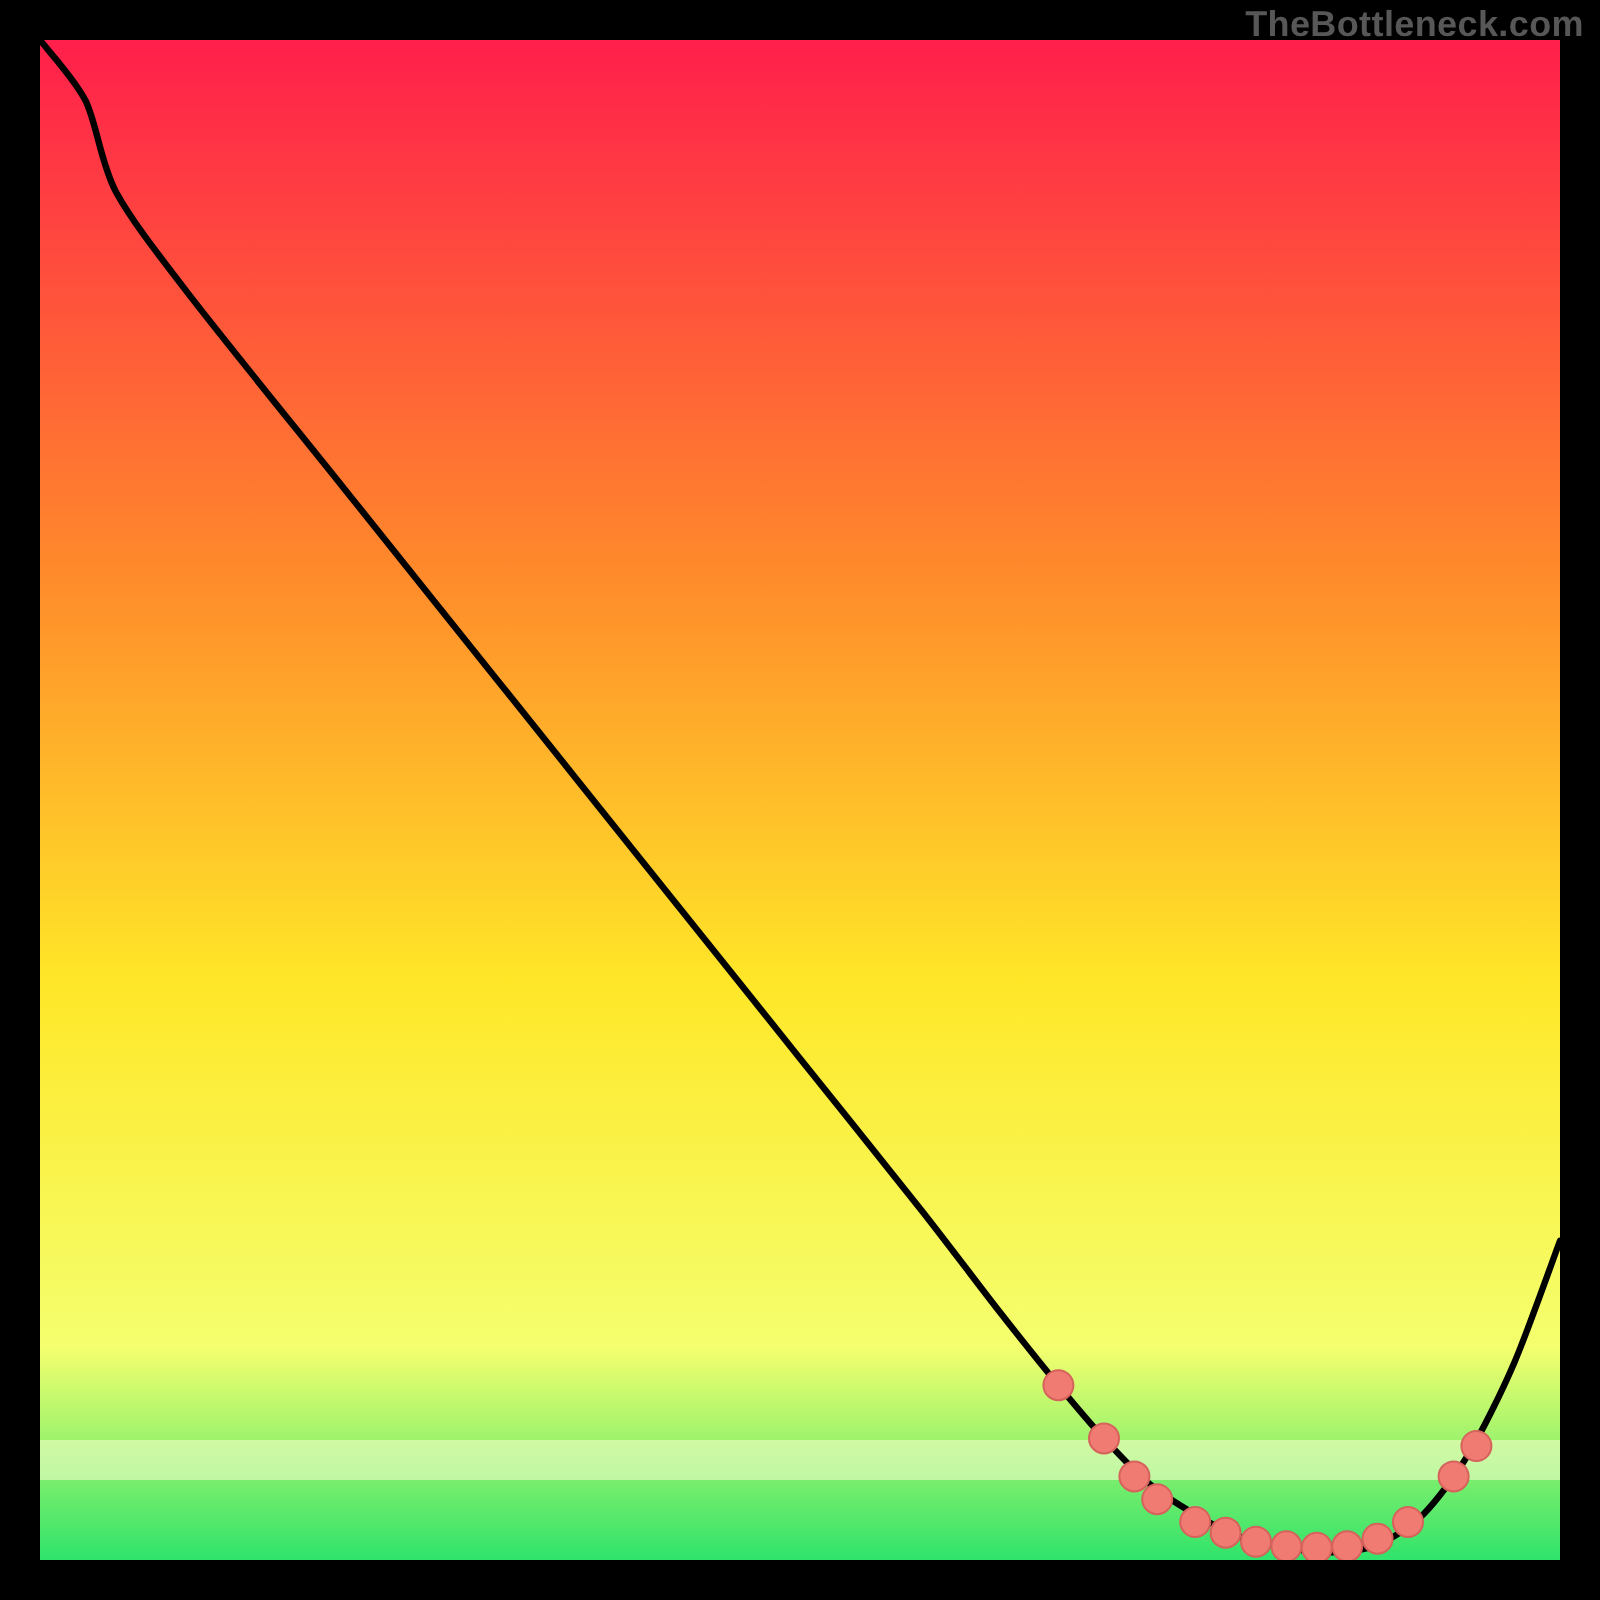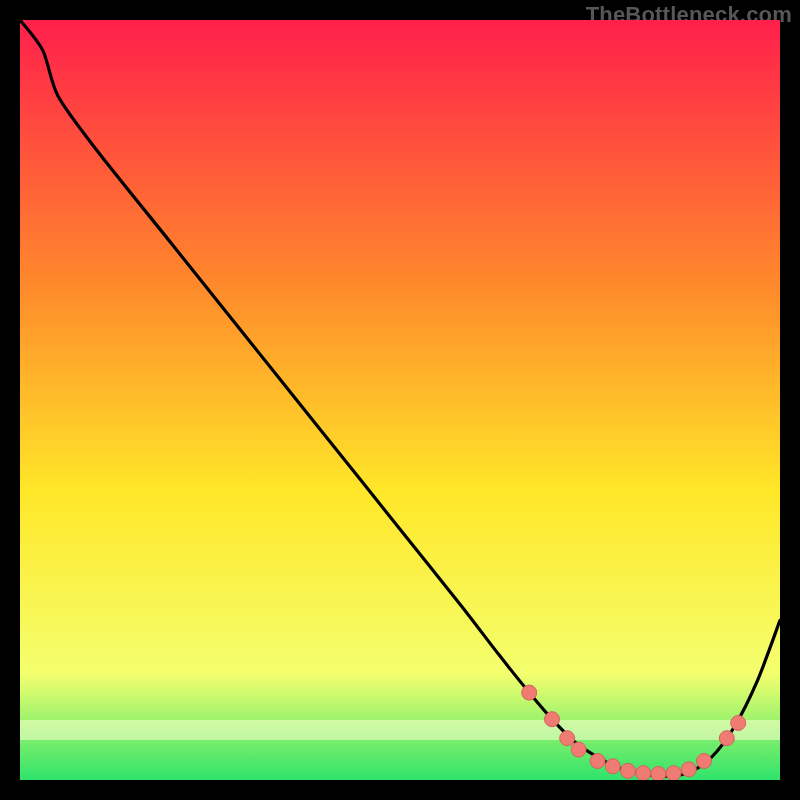--- a/index.html
+++ b/index.html
@@ -21,21 +21,21 @@
     left: 20px;
     top: 20px;
     width: 760px;
     height: 760px;
   }
   .watermark {
     position: absolute;
     top: 2px;
     right: 8px;
     font-family: Arial, Helvetica, sans-serif;
-    font-size: 22px;
+    font-size: 18px;
     font-weight: 600;
     color: #565756;
     letter-spacing: 0.2px;
     user-select: none;
   }
   svg { display: block; }
 </style>
 </head>
 <body>
 

